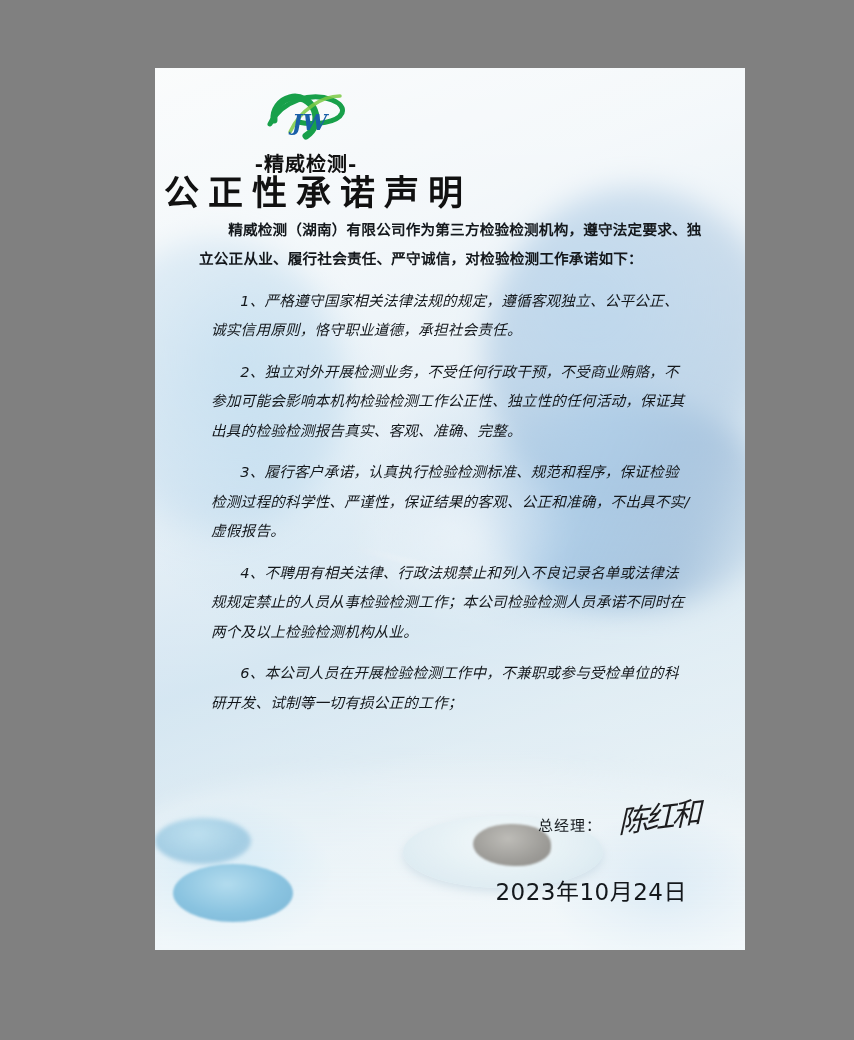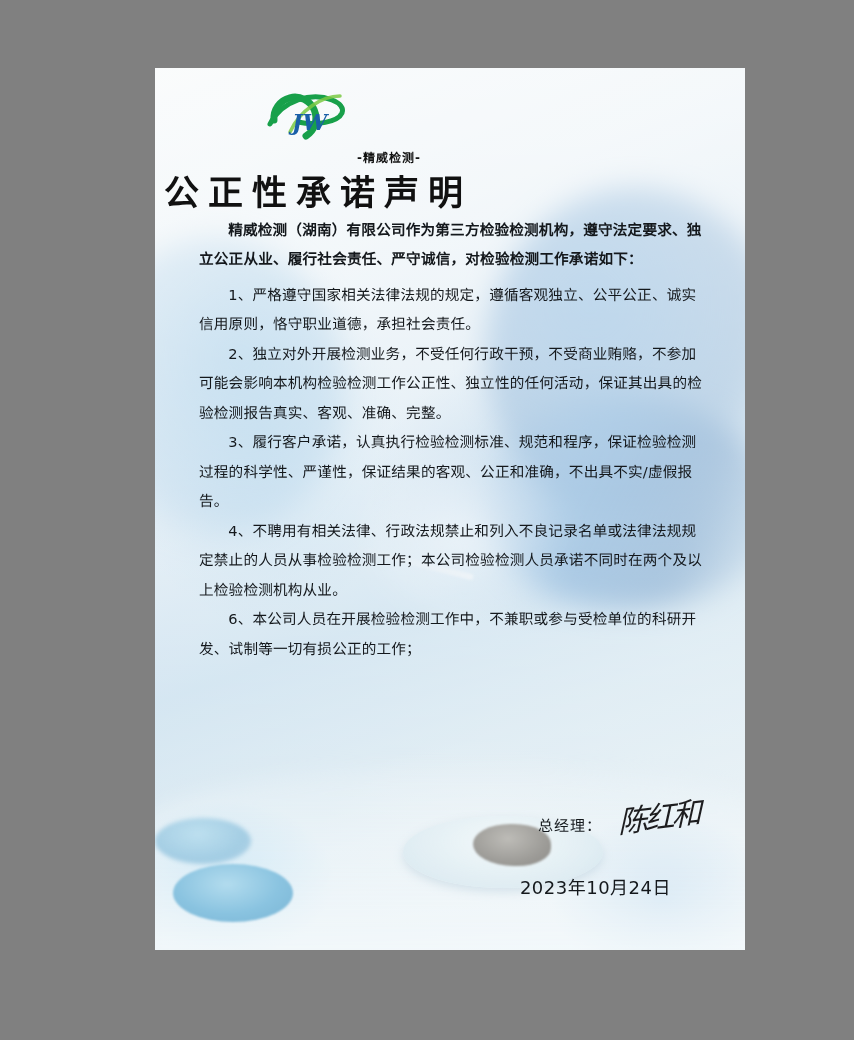--- a/index.html
+++ b/index.html
@@ -129,26 +129,25 @@
     text-align: center;
   }
   .logo-mark {
     width: 92px;
     height: 56px;
     margin: 0 auto;
     position: relative;
   }
   .logo-name {
     margin-top: 2px;
-    font-size: 12px;
+    font-size: 20px;
     font-weight: bold;
     color: #111;
     letter-spacing: 1px;
     font-family: "DejaVu Sans", "Liberation Sans", sans-serif;
-    text-align: right;
   }
 
   .doc-title {
     position: absolute;
     left: 0; right: 0;
     top: 96px;
     text-align: left;
     font-size: 35px;
     font-weight: bold;
     letter-spacing: 9px;
@@ -166,23 +165,24 @@
     font-size: 14.6px;
     line-height: 2.02;
   }
   .lead {
     font-weight: bold;
     text-indent: 2em;
     margin: 0 0 6px 0;
     letter-spacing: 0.2px;
   }
   .clause {
-    margin: 0;
+    margin: 12px;
     text-indent: 2em;
     letter-spacing: 0.2px;
+    font-style: italic;
   }
 
   .sign-row {
     position: absolute;
     right: 46px;
     top: 735px;
     display: flex;
     align-items: flex-end;
     gap: 16px;
   }
@@ -197,23 +197,23 @@
     font-style: italic;
     color: #1d1d1f;
     line-height: 1;
     transform: rotate(-7deg) skewX(-6deg);
     margin-bottom: 2px;
     letter-spacing: -3px;
   }
 
   .doc-date {
     position: absolute;
-    right: 74px;
+    right: 58px;
     top: 805px;
-    font-size: 18px;
+    font-size: 23px;
     color: #14181c;
     letter-spacing: 0.5px;
   }
 </style>
 </head>
 <body>
 
 <div class="page-wrap">
 
   <div class="bg"></div>

